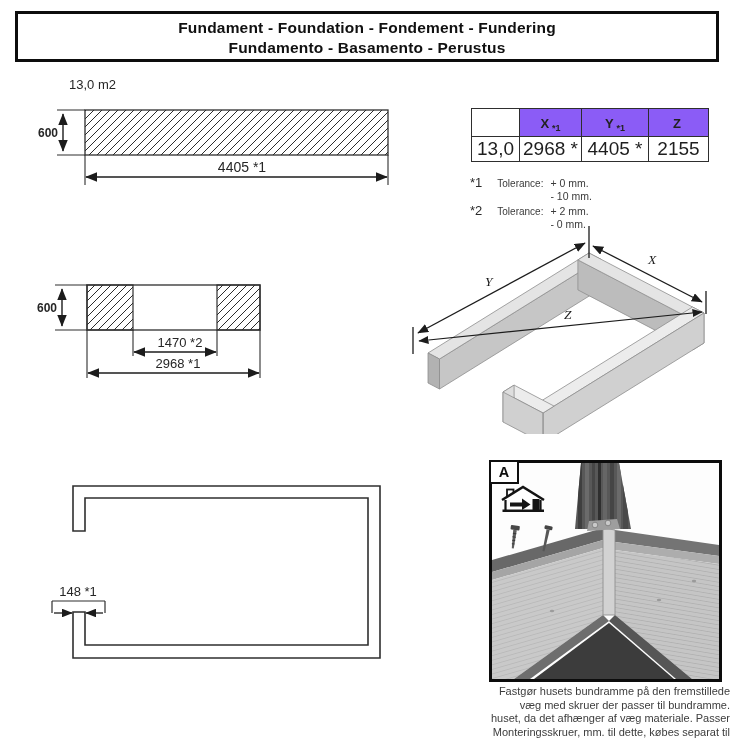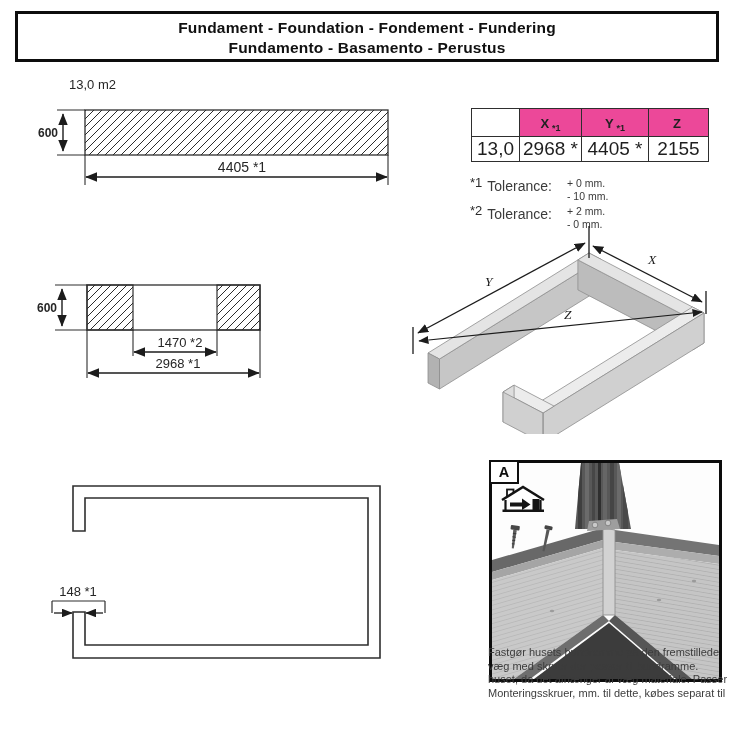--- a/index.html
+++ b/index.html
@@ -8,41 +8,41 @@
   .abs{position:absolute;}
   
   .title-box{position:absolute;left:15px;top:11px;width:704px;height:51px;border:3px solid #0d0d0d;
              box-sizing:border-box;text-align:center;padding-top:4px;}
   .title-box div{font-size:15.5px;font-weight:bold;color:#101010;line-height:19.5px;letter-spacing:.2px;}
   
   .area-label{position:absolute;left:69px;top:77px;font-size:13px;color:#262626;}
   
   table.spec{position:absolute;left:471px;top:108px;border-collapse:collapse;table-layout:fixed;}
   table.spec th,table.spec td{border:1.8px solid #2e2e2e;text-align:center;padding:0;}
-  table.spec th{height:27px;background:#ec4899;font-weight:bold;}
+  table.spec th{height:27px;background:#8b5cf6;font-weight:bold;}
   table.spec th.empty{background:#fff;}
   table.spec td{height:24px;font-size:19px;color:#1e1e1e;}
   .hl{font-size:13px;} .hn{font-size:9px;margin-left:3px;position:relative;top:3px;font-weight:bold;}
   
   .tol{position:absolute;display:flex;align-items:flex-start;}
   .tref{font-size:13px;color:#2a2a2a;}
-  .tword{font-size:14px;color:#3a3a3a;padding-top:2.5px;margin-left:5px;}
-  .tvals{display:flex;flex-direction:column;font-size:10.5px;color:#3a3a3a;padding-top:2px;margin-left:15px;line-height:13px;}
+  .tword{font-size:10px;color:#3a3a3a;padding-top:2.5px;margin-left:15px;}
+  .tvals{display:flex;flex-direction:column;font-size:10.5px;color:#3a3a3a;padding-top:2px;margin-left:7px;line-height:13px;}
   
   svg text{font-family:"Liberation Sans","DejaVu Sans",sans-serif;fill:#262626;}
   text.dim{font-size:13px;} text.dimL{font-size:14px;} text.dimB{font-size:12px;font-weight:bold;}
   text.axis{font-family:"Liberation Serif","DejaVu Serif",serif;font-style:italic;font-size:13.5px;fill:#1c1c1c;}
   
   .detail-box{position:absolute;left:489px;top:460px;width:233px;height:222px;border:3px solid #0c0c0c;
               box-sizing:border-box;background:#fff;}
   .a-label{position:absolute;left:-3px;top:-3px;width:30px;height:24px;background:#fff;border:2.5px solid #0f0f0f;
            box-sizing:border-box;display:flex;align-items:center;justify-content:center;
            font-size:14.5px;font-weight:bold;color:#0f0f0f;}
   
-  .caption{position:absolute;left:488px;top:646px;width:242px;}
+  .caption{position:absolute;left:488px;top:685px;width:242px;text-align:right;}
   .caption div{font-size:11px;line-height:13.7px;color:#3c3c3c;}
 </style>
 </head>
 <body>
 
 <div id="page">
 
   <svg width="0" height="0" style="position:absolute" aria-hidden="true">
     <defs>
       <pattern id="hatch" width="8" height="8" patternUnits="userSpaceOnUse">

